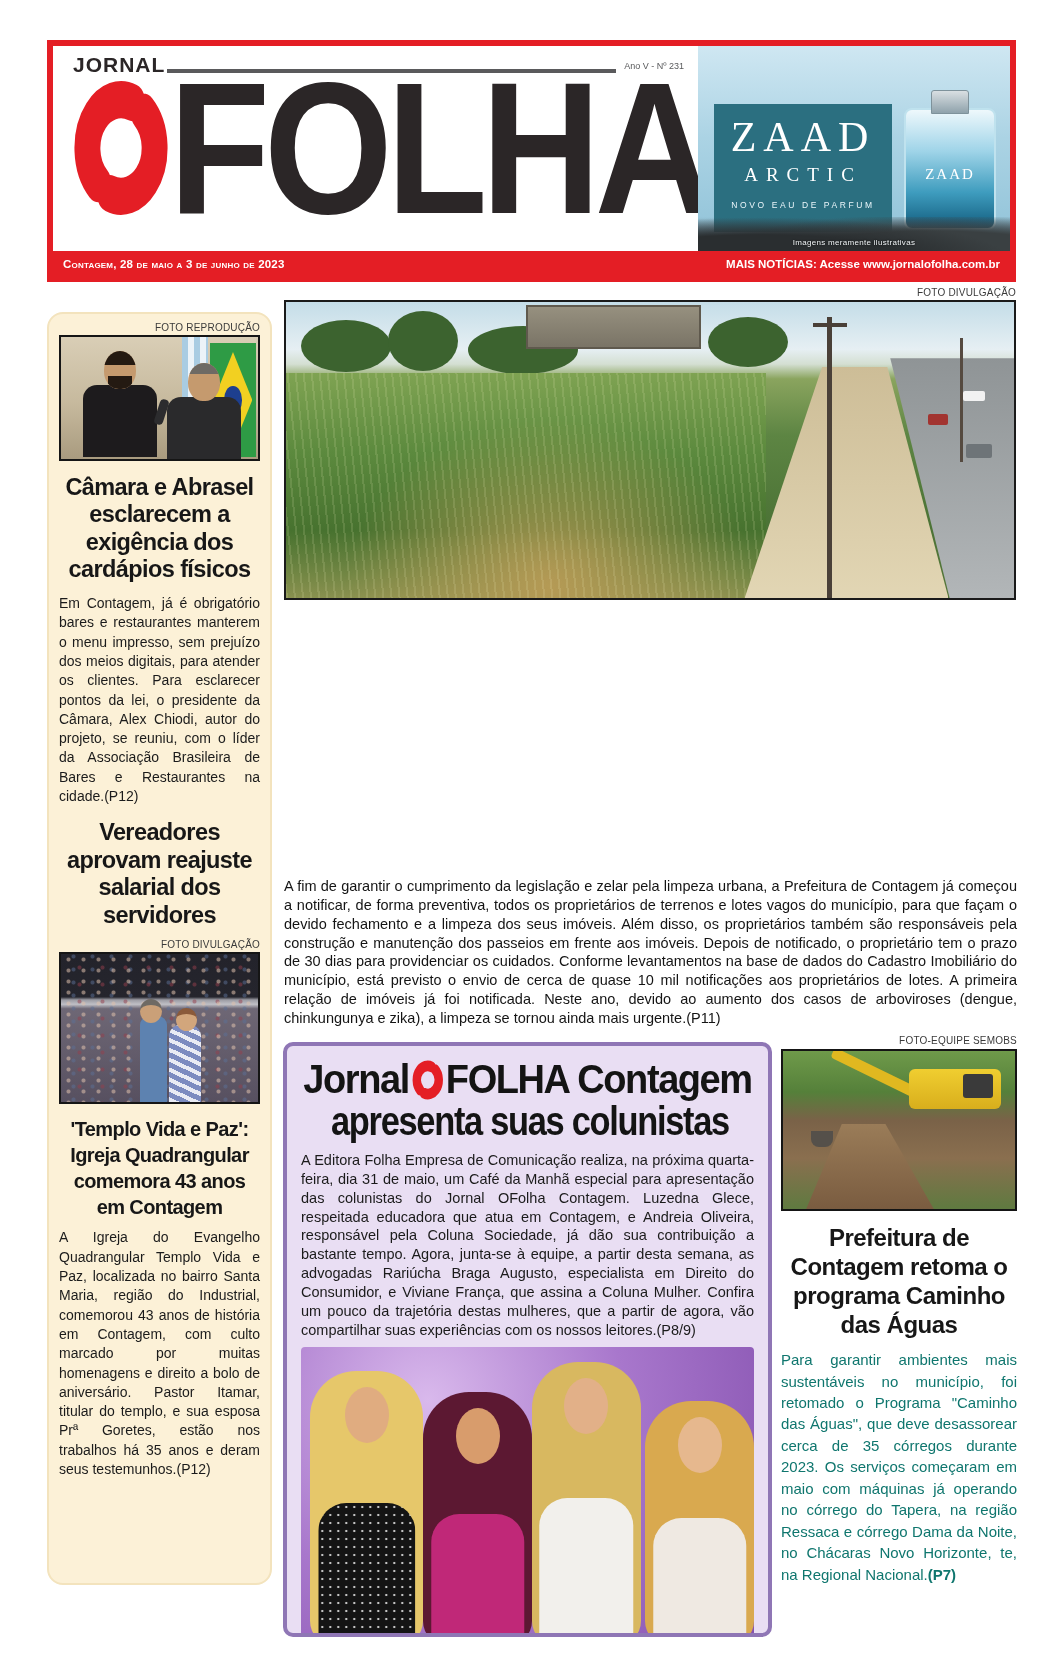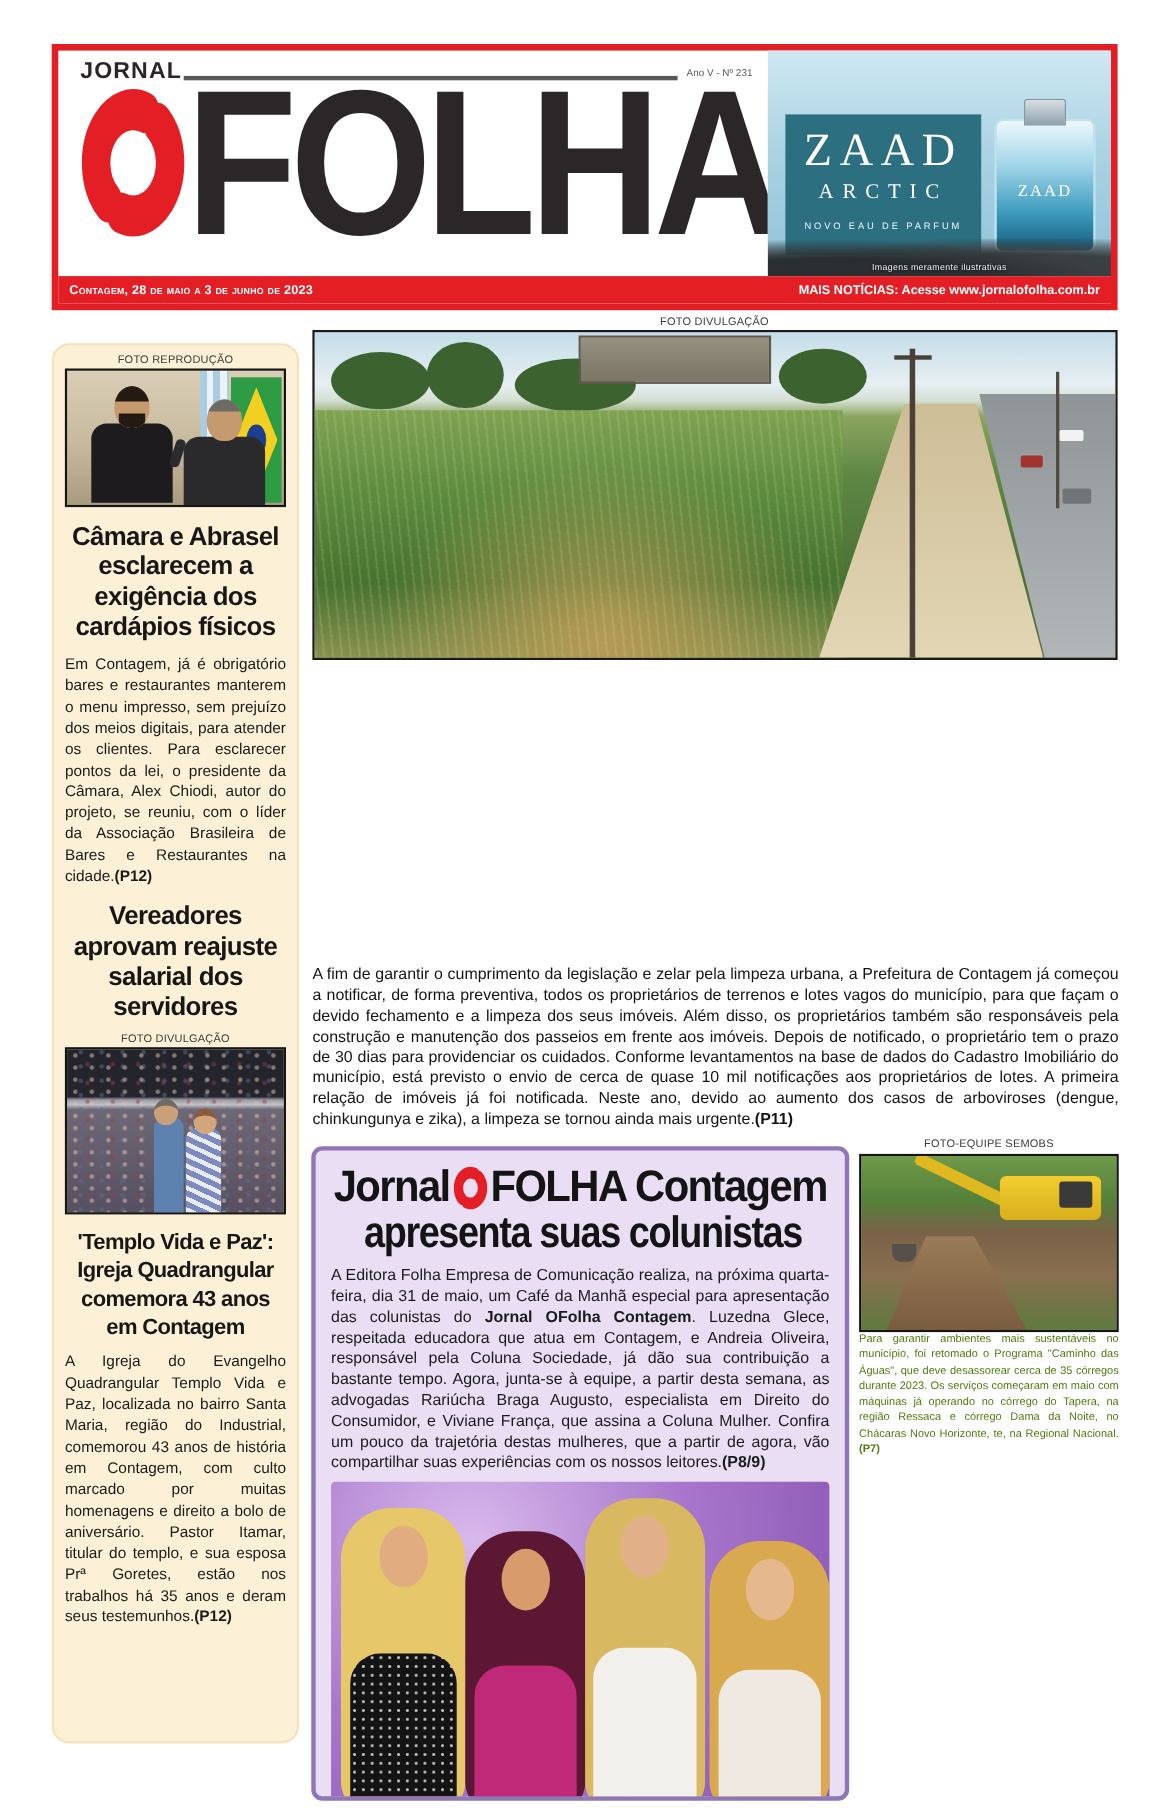--- a/index.html
+++ b/index.html
@@ -29,21 +29,21 @@
   .bottle { position:absolute; right:14px; top:62px; width:92px; height:122px; background:linear-gradient(180deg,#eef8fc 0%,#9fd4e8 35%,#3e9cbe 70%,#135d7e 100%); border:2px solid #bfe2ee; border-radius:8px; }
   .bottle-cap { width:38px; height:24px; background:linear-gradient(180deg,#d9dfe2,#8fa2ab); margin:-20px auto 0; border-radius:3px 3px 0 0; border:1px solid #7e929b; }
   .bottle-label { text-align:center; margin-top:52px; font-family:"Liberation Serif", serif; font-size:15px; letter-spacing:2px; color:#fff; }
   .ad-rocks { position:absolute; left:0; bottom:0; width:100%; height:34px; background:radial-gradient(ellipse at 20% 120%, #2a2e30 40%, transparent 70%), radial-gradient(ellipse at 75% 140%, #3a4042 50%, transparent 75%), linear-gradient(180deg, transparent 0%, #46525a 90%); }
   .ad-disclaimer { position:absolute; bottom:4px; width:100%; text-align:center; font-size:8px; color:#f2f6f8; letter-spacing:0.3px; text-shadow:0 0 2px #000; }
 
   
   .date-bar { height:25px; background:#e41e25; color:#fff; display:flex; justify-content:space-between; align-items:center; padding:0 10px; font-size:11.5px; font-weight:700; }
   .date-left { font-variant:small-caps; letter-spacing:0.2px; }
 
-  .credit { font-size:10px; color:#3a3a3a; text-align:center; letter-spacing:0.2px; }
+  .credit { font-size:10px; color:#3a3a3a; text-align:right; letter-spacing:0.2px; }
 
   
   .left-card { position:absolute; left:47px; top:312px; width:225px; min-height:1273px; background:#fcf1d7; border:2px solid #f3e3bd; border-radius:16px; padding:8px 10px; }
   .photo { position:relative; overflow:hidden; border:2px solid #151515; }
   .photo1 { height:126px; margin-top:2px; background:linear-gradient(180deg,#d9ceb6 0%,#c6b99d 55%,#a99b7f 100%); }
   .flag-stripes { position:absolute; right:50px; top:0; width:26px; height:100%; background:repeating-linear-gradient(90deg,#a9cce2 0 6px,#ecf3f8 6px 12px); }
   .flag-br { position:absolute; right:2px; top:6px; width:46px; height:114px; background:#2e9b45; }
   .flag-br .diamond { position:absolute; left:8%; top:8%; width:84%; height:84%; background:#f2d021; clip-path:polygon(50% 0,100% 50%,50% 100%,0 50%); }
   .flag-br .globe { position:absolute; left:31%; top:38%; width:38%; height:24%; background:#1d3f8f; border-radius:50%; }
   .figure { position:absolute; }
@@ -54,21 +54,21 @@
   .man-left { left:22px; top:14px; width:74px; }
   .man-left .fg-torso { background:#1d1b1d; }
   .man-right { left:106px; top:26px; width:74px; }
   .man-right .fg-torso { background:#2a2a2c; }
   .man-right .fg-hair { background:#6e6a64; height:30%; }
   .mic { position:absolute; left:96px; top:62px; width:9px; height:26px; background:#2c2c2e; border-radius:4px; transform:rotate(18deg); }
 
   .lc-headline { font-size:23.5px; font-weight:800; text-align:center; line-height:1.17; letter-spacing:-0.6px; color:#171717; margin:13px 0 10px; }
   .lc-headline-sm { font-size:20px; line-height:1.3; margin:12px 0 8px; }
   .lc-body { font-size:14px; line-height:1.38; text-align:justify; color:#1b1b1b; margin:0 0 10px; }
-  .lc-body b, .main-body b, .col-body b { font-weight:700; }
+  .lc-body b, .main-body b, .col-body b { font-weight:400; }
 
   .photo2 { height:152px; margin-top:2px; background:linear-gradient(180deg,#23232b 0%,#25252d 29%,#9b9ba3 31%,#c0c0c6 34%,#6e6775 37%,#575060 100%); }
   .speckle { position:absolute; inset:0; background-image:radial-gradient(circle, rgba(222,192,172,0.55) 1.5px, transparent 2.5px), radial-gradient(circle, rgba(150,62,76,0.5) 1.5px, transparent 2.5px), radial-gradient(circle, rgba(92,112,150,0.5) 1.5px, transparent 2.5px); background-size:15px 11px, 23px 17px, 19px 13px; background-position:0 0, 7px 5px, 3px 9px; }
   .pastor { position:absolute; left:40%; top:42%; width:27px; height:92px; background:#5d82b0; border-radius:9px 9px 2px 2px; }
   .pastor-head { position:absolute; left:40%; top:30%; width:22px; height:24px; background:#caa078; border-radius:50%; border-top:6px solid #6e6a64; }
   .wife { position:absolute; left:55%; top:48%; width:32px; height:82px; background:repeating-linear-gradient(25deg,#7c8bbf 0 5px,#e9ebf3 5px 9px); border-radius:11px 11px 2px 2px; }
   .wife-head { position:absolute; left:58.5%; top:36%; width:21px; height:23px; background:#d2a67c; border-radius:50%; border-top:6px solid #8a5a3a; }
 
   
   .main-credit { position:absolute; left:283px; top:287px; width:733px; }
@@ -120,21 +120,21 @@
 
   
   .right-col { position:absolute; left:781px; top:1035px; width:236px; }
   .photo3 { height:162px; margin-top:3px; background:linear-gradient(180deg,#6f9a4a 0%,#55803a 26%,#7a6248 44%,#8a6f4f 68%,#5f7a40 100%); }
   .exc-body { position:absolute; right:14px; top:18px; width:92px; height:40px; background:linear-gradient(#f0ce30,#d8ae1c); border-radius:6px; }
   .exc-cab { position:absolute; right:8px; top:5px; width:30px; height:24px; background:#3a3a3a; border-radius:3px; }
   .exc-arm { position:absolute; right:96px; top:38px; width:96px; height:11px; background:#e0b820; border-radius:4px; transform:rotate(26deg); transform-origin:right center; }
   .exc-bucket { position:absolute; right:182px; top:80px; width:22px; height:16px; background:#55504a; border-radius:0 0 8px 8px; }
   .stream { position:absolute; left:10%; top:46%; width:55%; height:54%; background:linear-gradient(180deg,#9a7c58,#7a5c40); clip-path:polygon(28% 0,62% 0,100% 100%,0 100%); }
   .rc-headline { font-size:24px; font-weight:800; text-align:center; line-height:1.21; letter-spacing:-0.5px; color:#171717; margin:12px 0 10px; }
-  .rc-body { font-size:10px; line-height:1.43; text-align:justify; color:#4d7c0f; }
+  .rc-body { font-size:15px; line-height:1.43; text-align:justify; color:#0f766e; }
 </style>
 </head>
 <body>
 
 <div class="page">
 
   <div class="top-frame">
     <div class="masthead-row">
       <div class="masthead-left">
         <div class="kicker-row">
@@ -268,16 +268,17 @@
   <div class="right-col">
     <div class="credit">FOTO-EQUIPE SEMOBS</div>
     <div class="photo photo3">
       <div class="stream"></div>
       <div class="exc-arm"></div>
       <div class="exc-bucket"></div>
       <div class="exc-body">
           <div class="exc-cab"></div>
         </div>
     </div>
+    <h2 class="rc-headline">Prefeitura de Contagem retoma o programa Caminho das Águas</h2>
     <p class="rc-body"><span>Para garantir ambientes mais sustentáveis no município, foi retomado o Programa "Caminho das Águas", que deve desassorear cerca de 35 córregos durante 2023. Os serviços começaram em maio com máquinas já operando no córrego do Tapera, na região Ressaca e córrego Dama da Noite, no Chácaras Novo Horizonte, te, na Regional Nacional.</span><b>(P7)</b></p>
   </div>
 
 </div>
 
 </body></html>

